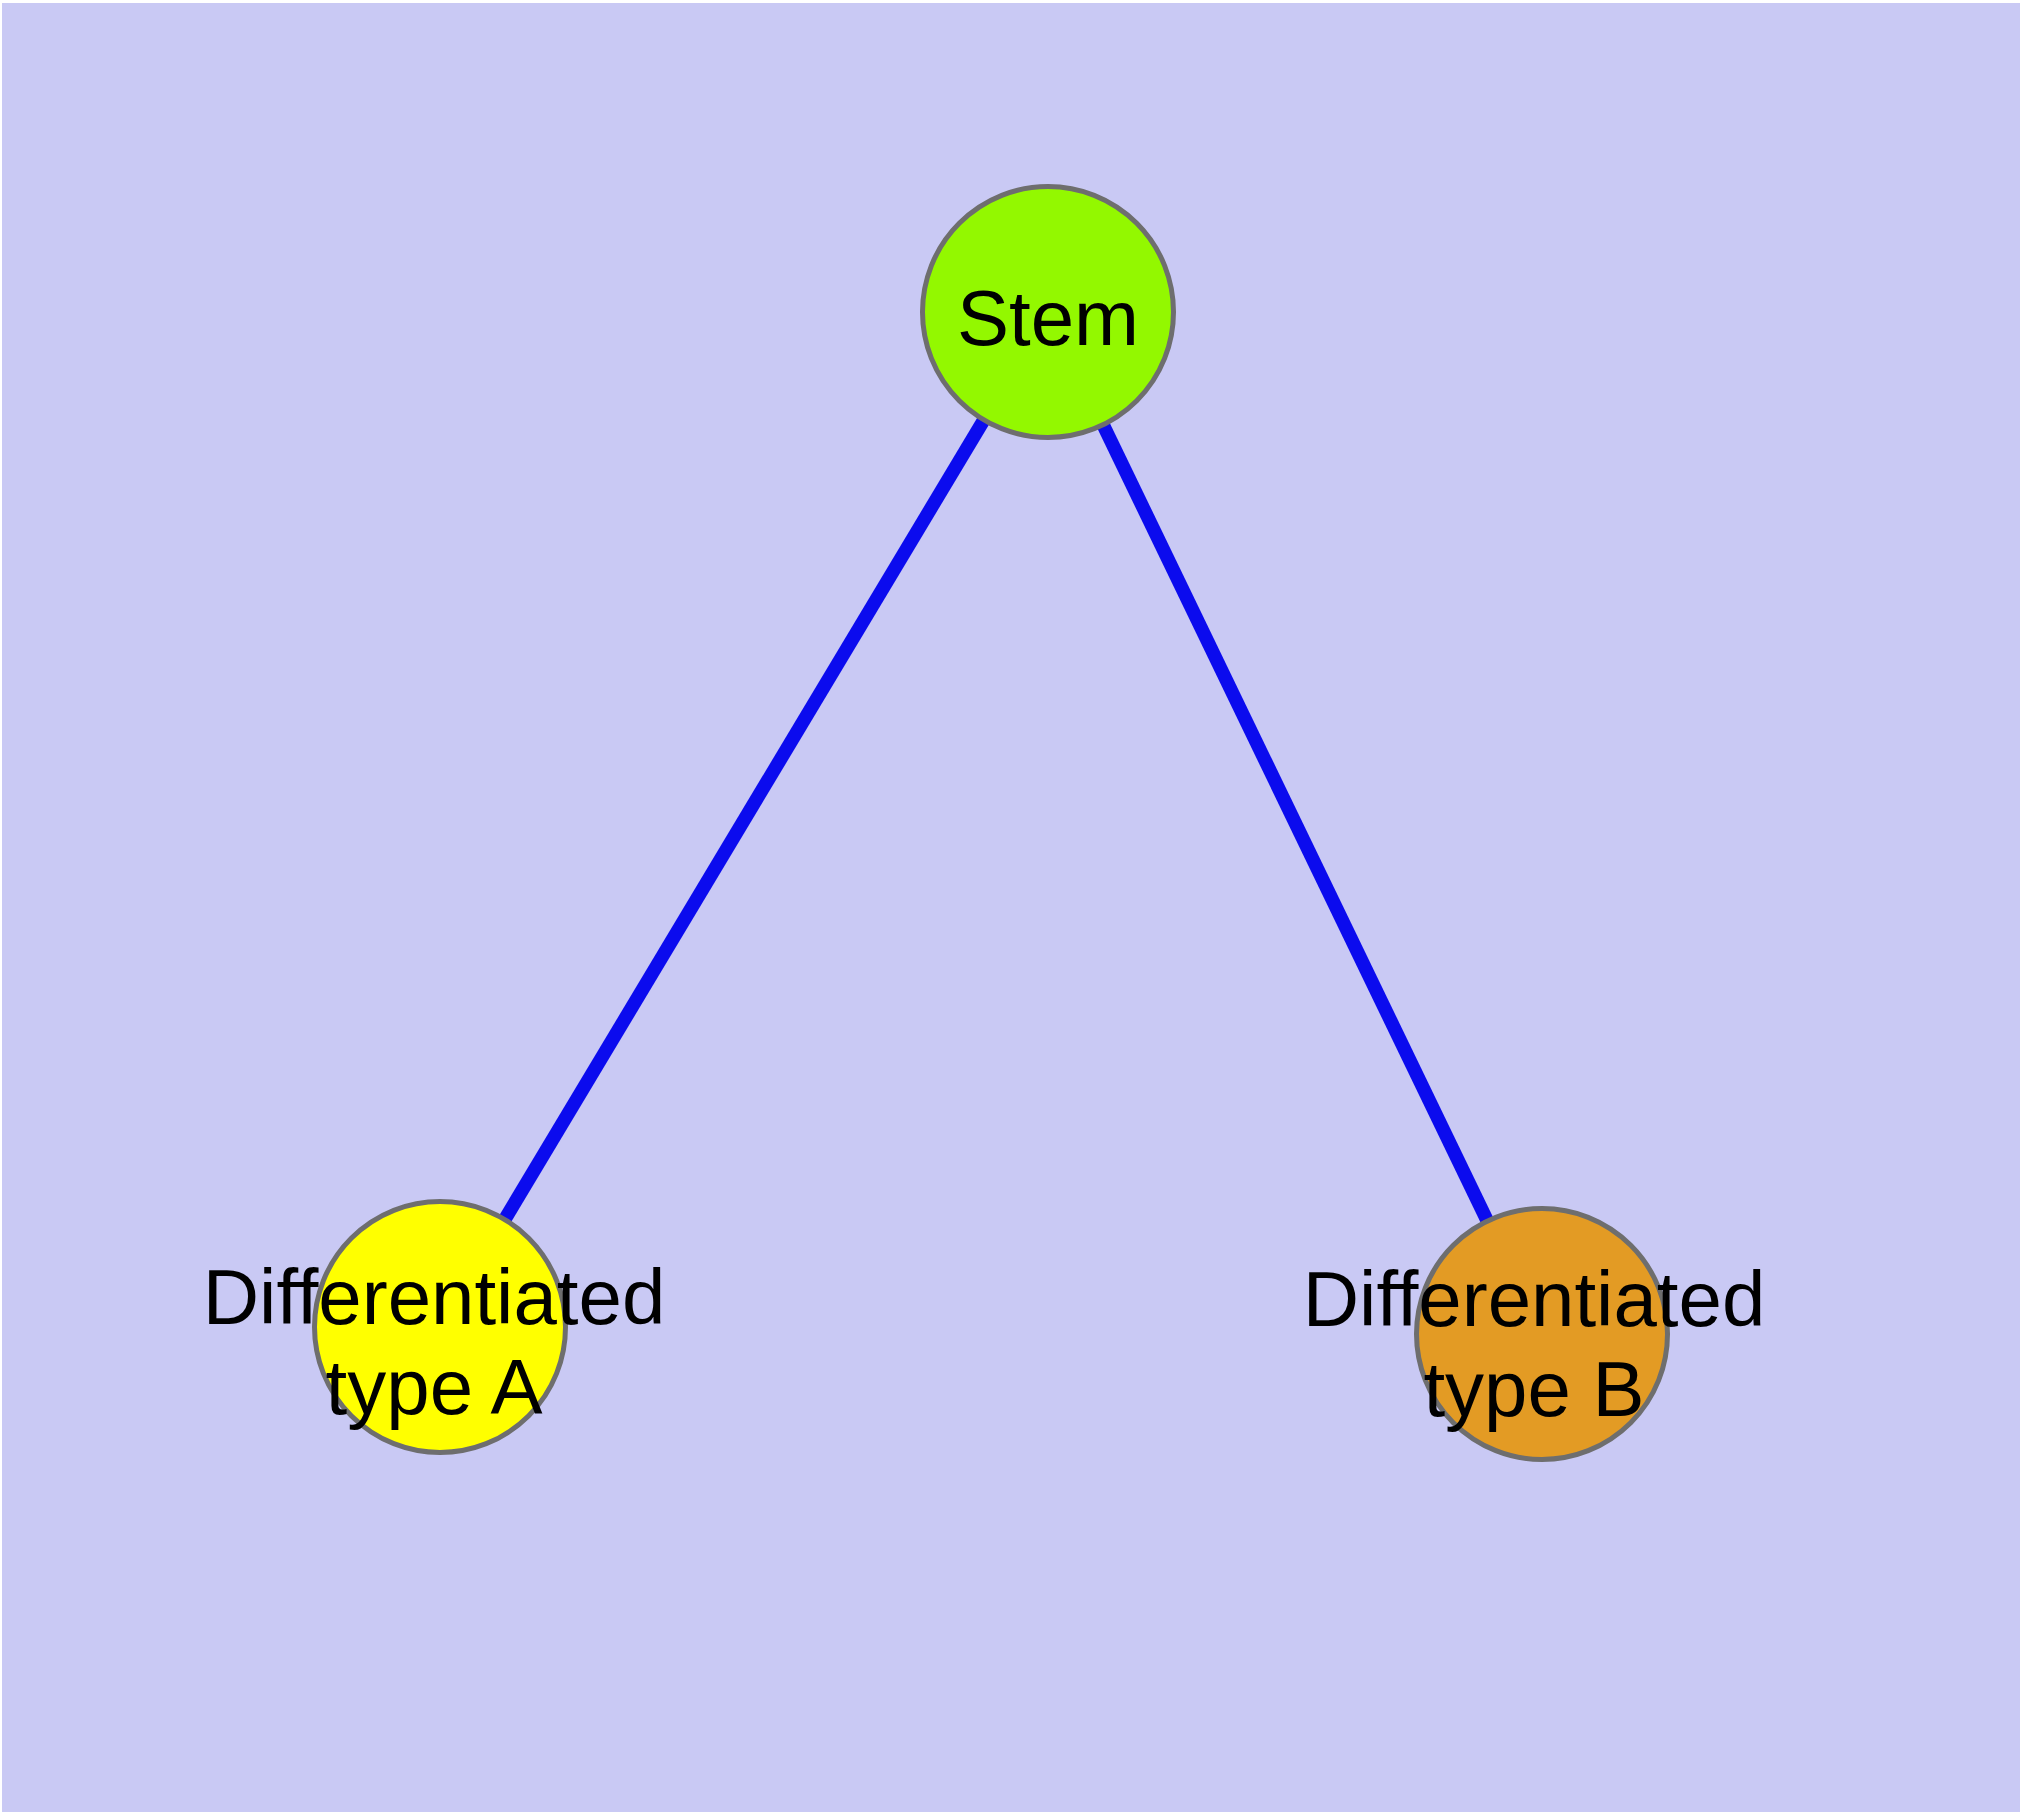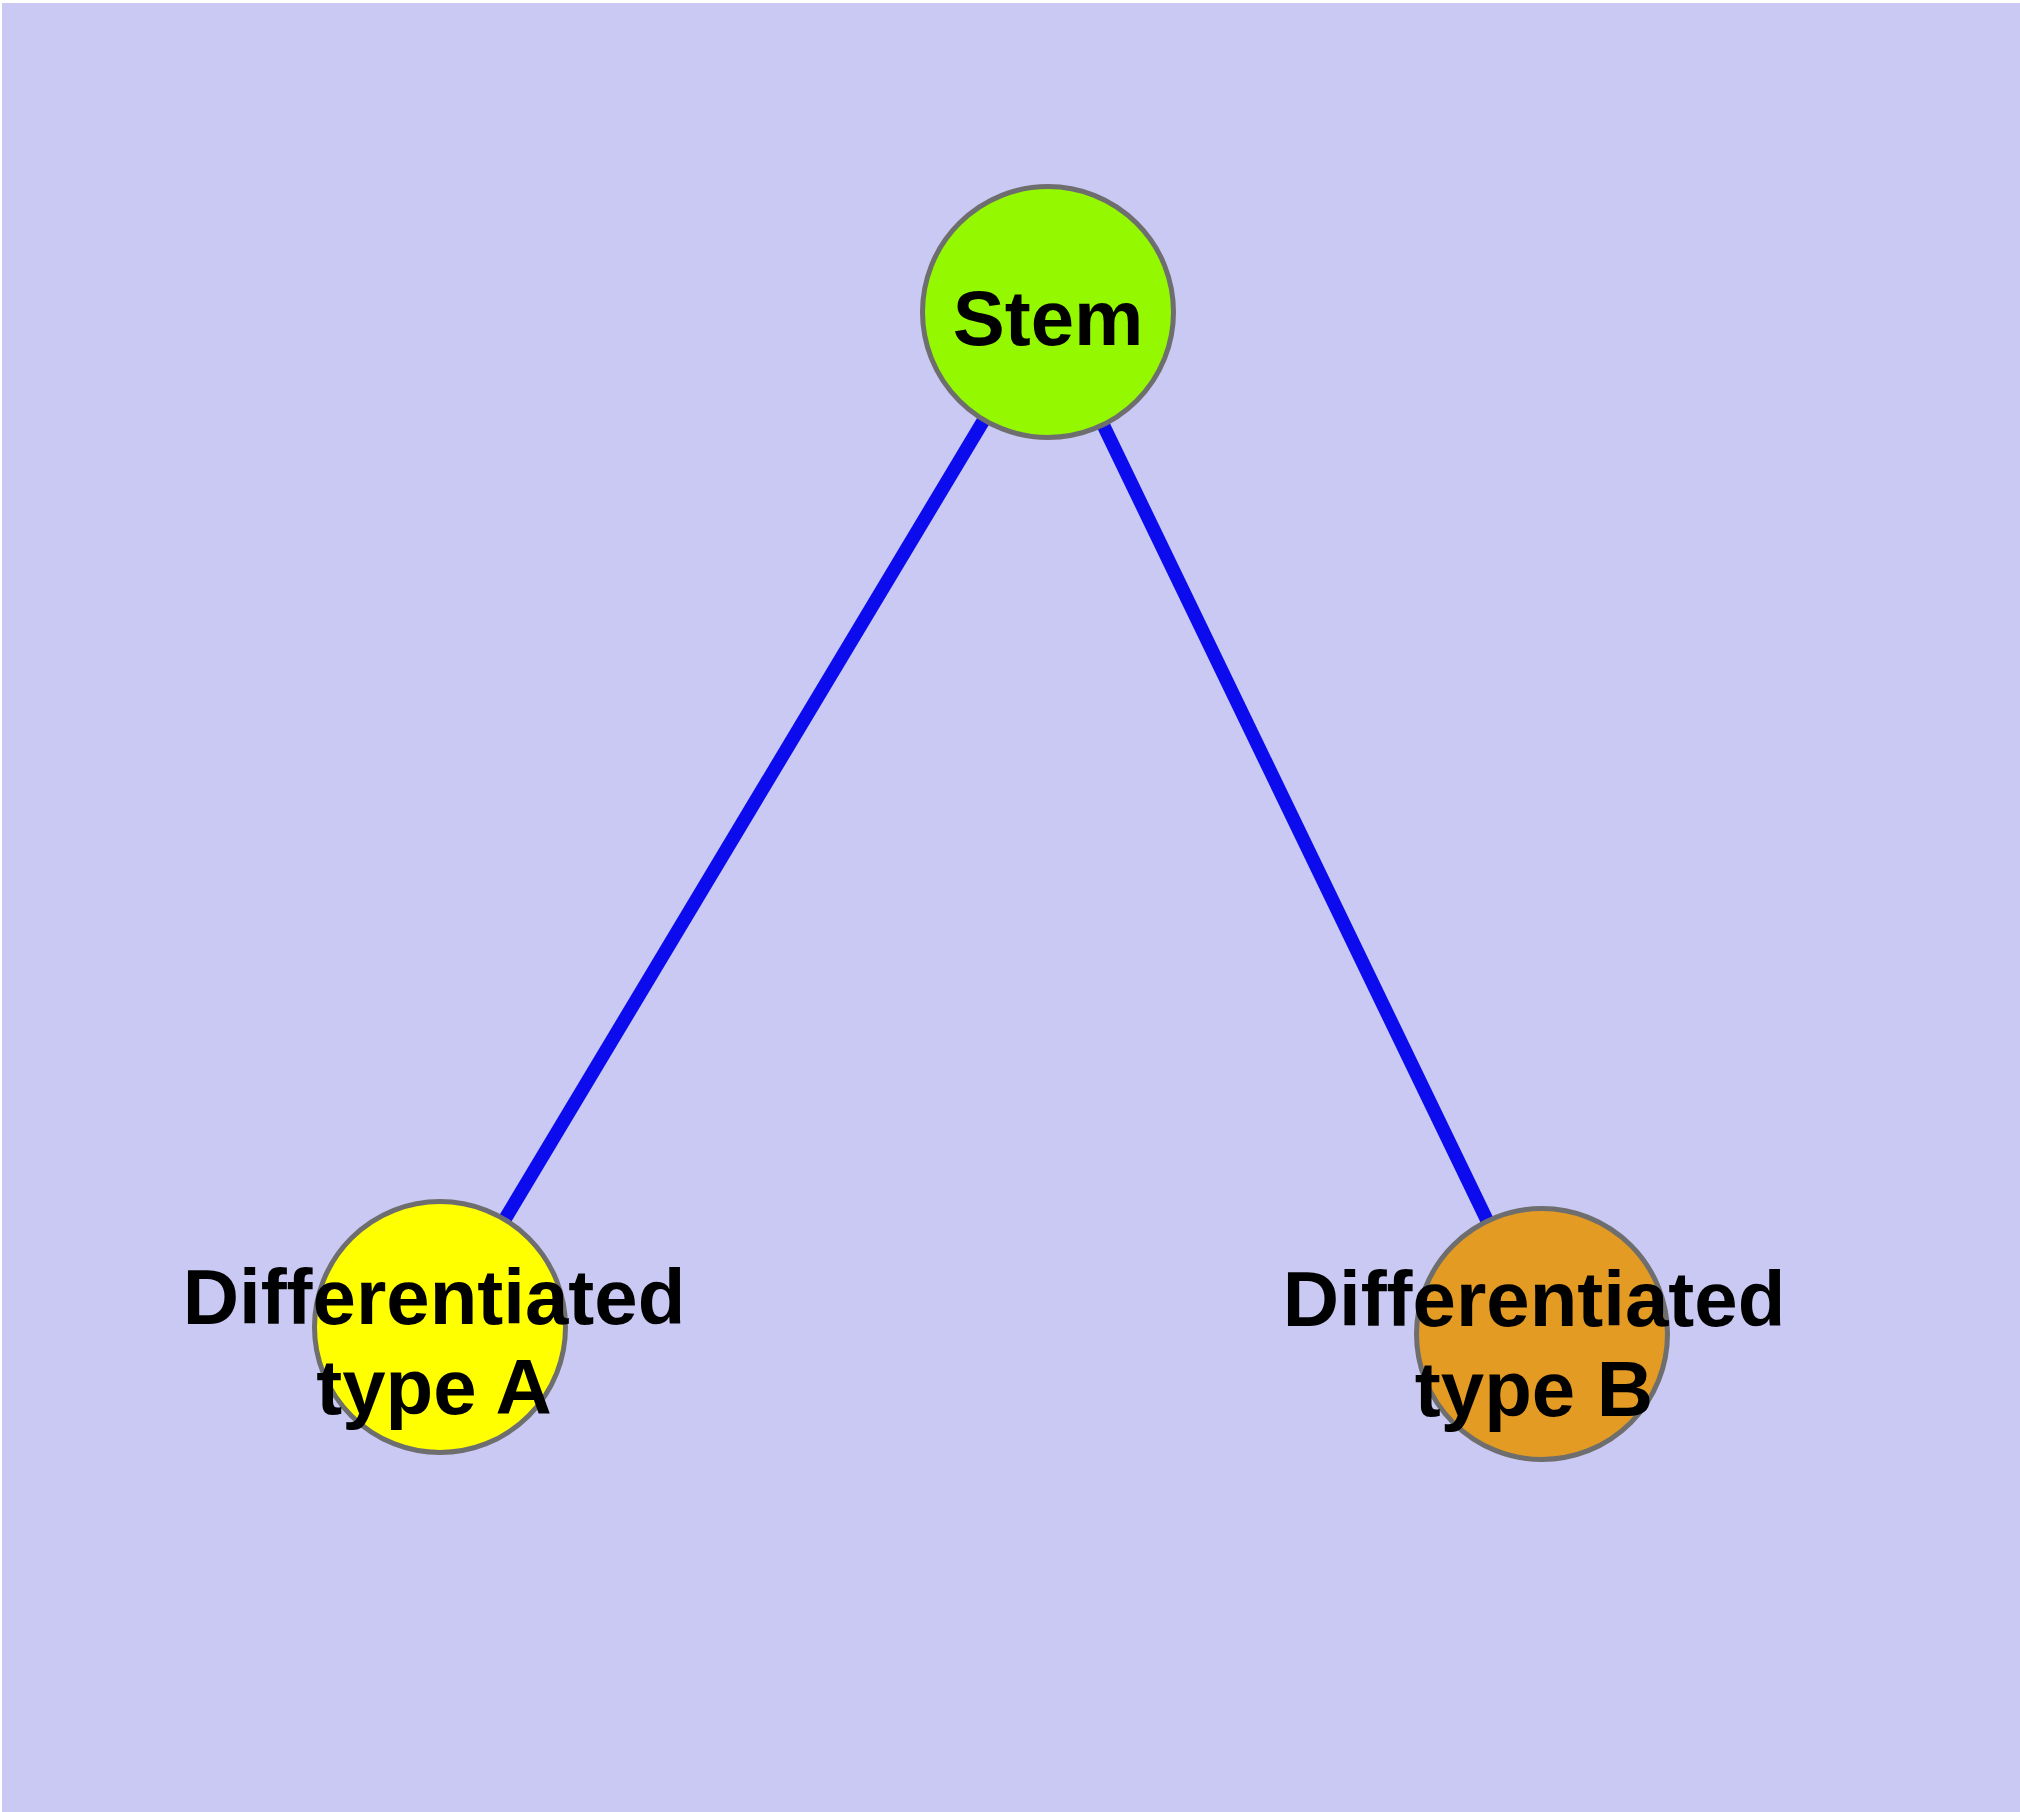--- a/index.html
+++ b/index.html
@@ -40,21 +40,21 @@
     border: 5.1px solid #6e6e6e;
     border-radius: 50%;
     z-index: 2;
   }
   .node-stem   { left: 920px; top: 184px;  }
   .node-type-a { left: 312px;  top: 1199px; }
   .node-type-b { left: 1414px; top: 1206px; }
   .node-label {
     position: absolute;
     transform: translate(-50%, -50%);
-    font-weight: bold;
+    font-weight: normal;
     font-size: 78px;
     line-height: 1.16;
     color: #000000;
     text-align: center;
     white-space: pre-line;
     z-index: 3;
   }
   .label-stem   { left: 1048px; top: 318px;  }
   .label-type-a { left: 434px;  top: 1342px; }
   .label-type-b { left: 1534px; top: 1344px; }

